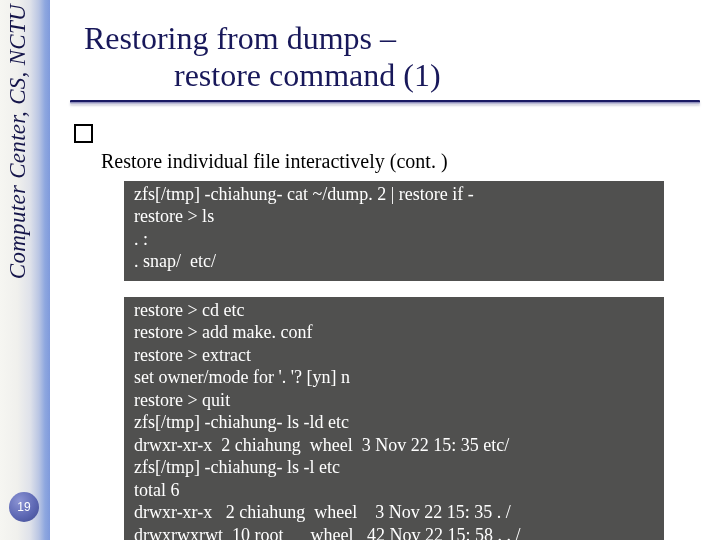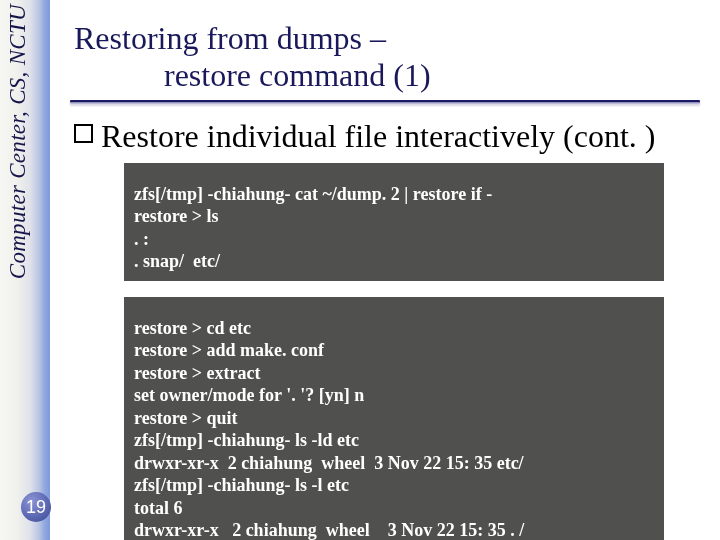--- a/index.html
+++ b/index.html
@@ -34,44 +34,44 @@
     font-size: 23px;
     color: #15154a;
     white-space: nowrap;
     writing-mode: vertical-rl;
     transform: rotate(180deg);
     transform-origin: center;
     letter-spacing: 0.3px;
   }
   .page-num-badge {
     position: absolute;
-    left: 21px;
+    left: 9px;
     bottom: 18px;
     width: 30px;
     height: 30px;
     border-radius: 50%;
     background: radial-gradient(circle at 35% 30%, #8c94d4 0%, #5d68b4 55%, #3d488f 100%);
     color: #ffffff;
     font-family: Arial, sans-serif;
-    font-size: 18px;
+    font-size: 12px;
     display: flex;
     align-items: center;
     justify-content: center;
   }
   .content {
     position: absolute;
     left: 70px;
     top: 20px;
     right: 20px;
   }
   .title {
     font-size: 32px;
     color: #18185a;
     line-height: 1.15;
-    margin: 0 0 6px 4px;
+    margin: 0 0 6px 14px;
   }
   .title-line2 {
     display: block;
     padding-left: 90px;
   }
   .title-rule {
     margin: 4px 0 14px 0;
     height: 4px;
     background: linear-gradient(to bottom, #1a1a64 0%, #1a1a64 50%, #7b7bb0 50%, #cfcfe0 100%);
     border-radius: 1px;
@@ -84,35 +84,35 @@
     margin-left: 4px;
   }
   .bullet-square {
     width: 15px;
     height: 15px;
     border: 2px solid #000;
     margin-top: 6px;
     flex: none;
   }
   .bullet-text {
-    font-size: 32px;
+    font-size: 20px;
     color: #000;
+    margin-top: 32px;
   }
   .code-block {
     margin: 8px 0 0 54px;
     width: 540px;
     background: #50504f;
     color: #ffffff;
     font-family: "Times New Roman", Times, serif;
     font-size: 18px;
     line-height: 1.25;
-    padding: 20px 10px 8px 10px;
+    padding: 2px 10px 8px 10px;
     box-sizing: border-box;
     white-space: pre-wrap;
-    font-weight: bold;
   }
   .code-block.block2 {
     margin-top: 16px;
   }
 </style>
 </head>
 <body>
 
 <div class="slide">
 

